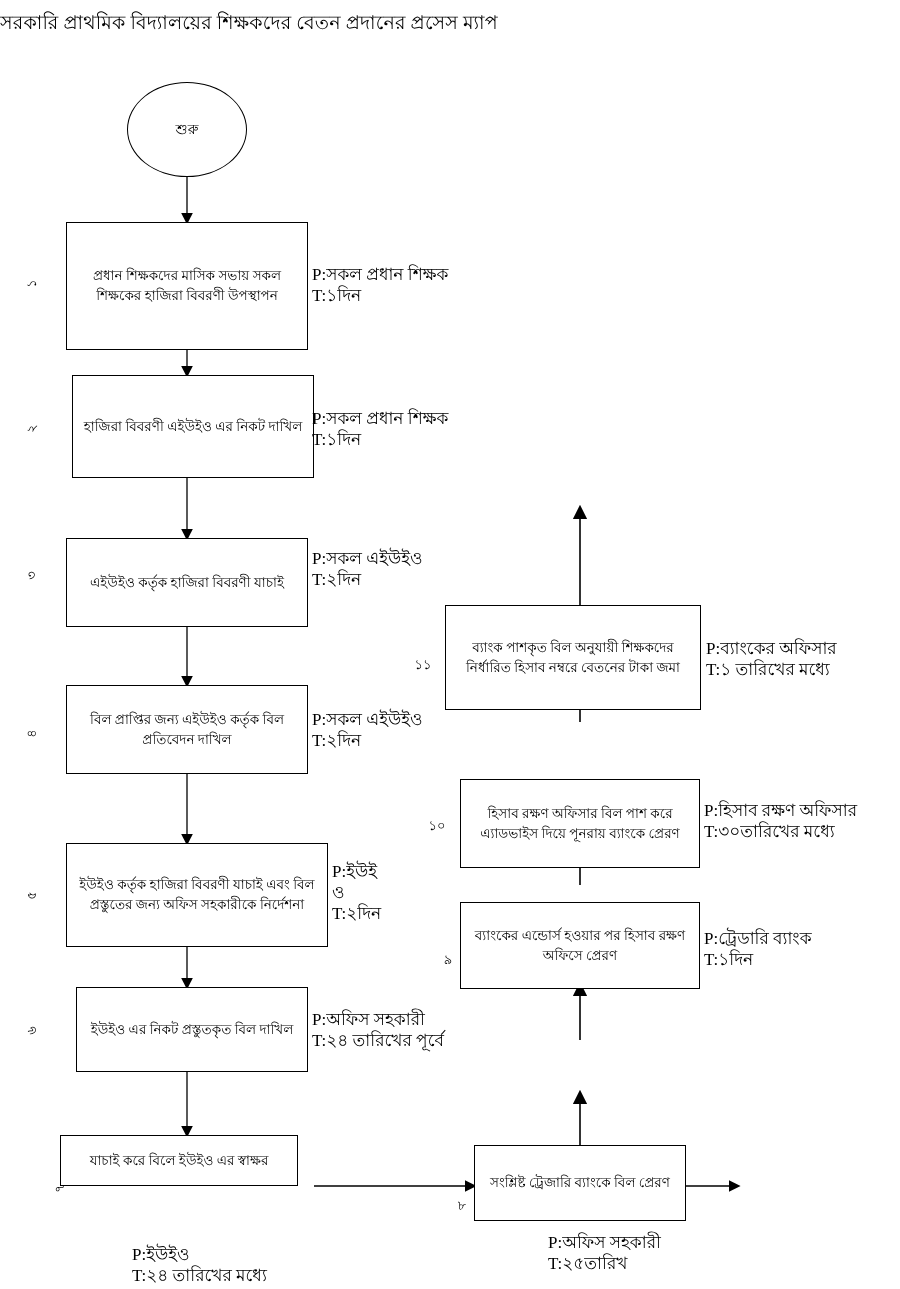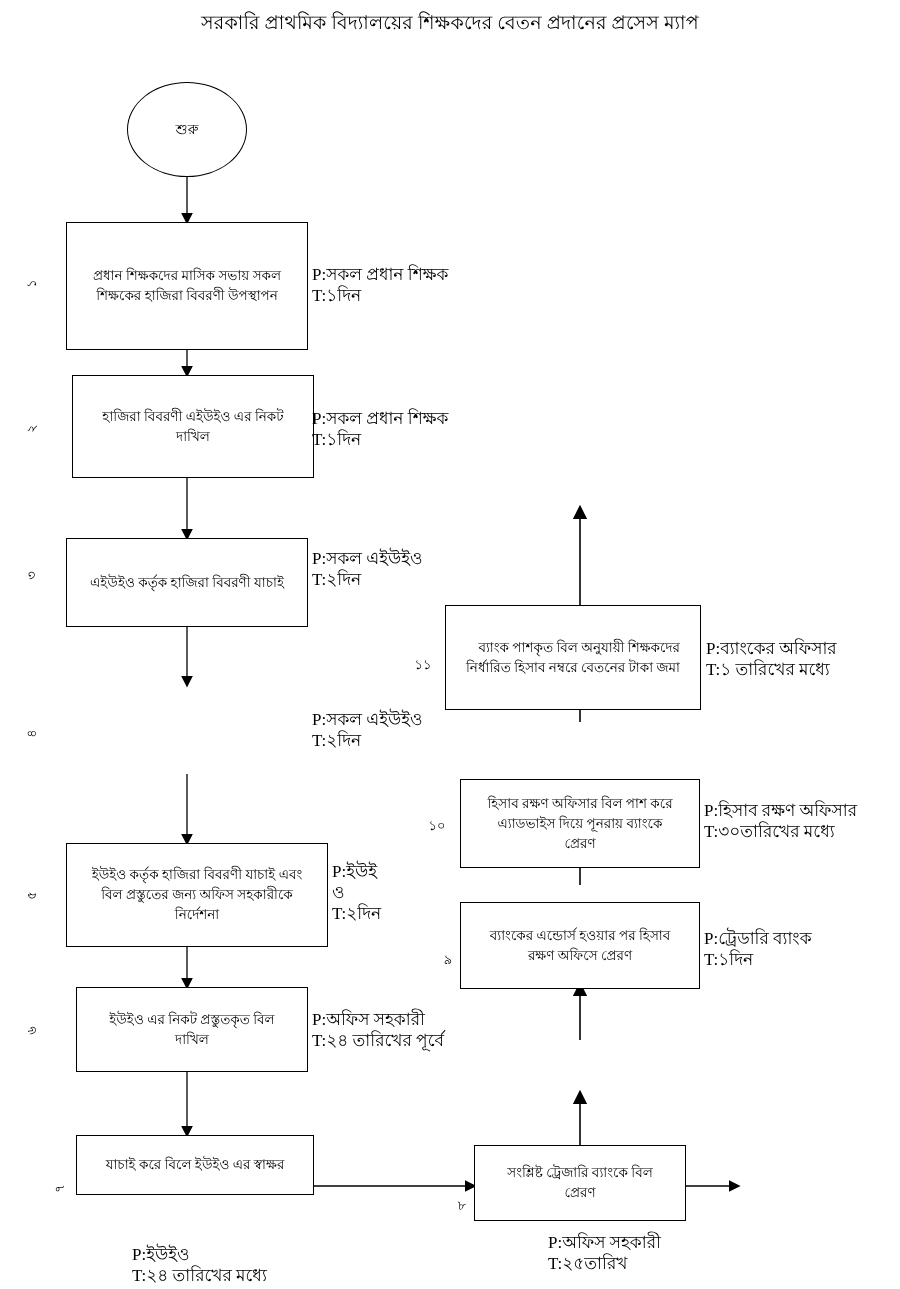--- a/index.html
+++ b/index.html
@@ -16,37 +16,37 @@
     width: 900px;
     height: 1289px;
     overflow: hidden;
     background: #ffffff;
   }
   .title {
     position: absolute;
     left: 0;
     top: 10px;
     width: 900px;
-    text-align: center;
+    text-align: left;
     font-size: 19px;
     line-height: 26px;
     letter-spacing: 0.2px;
   }
   .node {
     position: absolute;
     box-sizing: border-box;
     border: 1px solid #000000;
     background: #ffffff;
     display: flex;
     align-items: center;
     justify-content: center;
     text-align: center;
     font-size: 13.5px;
     line-height: 20px;
-    padding: 4px 20px;
+    padding: 4px 8px;
   }
   .terminator {
     position: absolute;
     box-sizing: border-box;
     border: 1px solid #000000;
     border-radius: 50%;
     background: #ffffff;
     display: flex;
     align-items: center;
     justify-content: center;
@@ -139,40 +139,43 @@
 T:১দিন</div>
 
   <div class="step-num rot" style="left:22px; top:565px; width:20px;">৩</div>
   <div class="node" style="left:66px; top:538px; width:242px; height:89px;">
     <span>এইউইও কর্তৃক হাজিরা বিবরণী যাচাই</span>
   </div>
   <div class="meta" style="left:312px; top:548px; width:170px;">P:সকল এইউইও
 T:২দিন</div>
 
   <div class="step-num rot" style="left:22px; top:723px; width:20px;">৪</div>
+  <div class="node" style="left:66px; top:685px; width:242px; height:89px;">
+    <span>বিল প্রাপ্তির জন্য এইউইও কর্তৃক বিল প্রতিবেদন দাখিল</span>
+  </div>
   <div class="meta" style="left:312px; top:709px; width:170px;">P:সকল এইউইও
 T:২দিন</div>
 
   <div class="step-num rot" style="left:22px; top:885px; width:20px;">৫</div>
   <div class="node" style="left:66px; top:843px; width:262px; height:104px;">
     <span>ইউইও কর্তৃক হাজিরা বিবরণী যাচাই এবং বিল প্রস্তুতের জন্য অফিস সহকারীকে নির্দেশনা</span>
   </div>
   <div class="meta" style="left:332px; top:861px; width:160px;">P:ইউই
 ও
 T:২দিন</div>
 
   <div class="step-num rot" style="left:22px; top:1020px; width:20px;">৬</div>
   <div class="node" style="left:76px; top:987px; width:232px; height:85px;">
     <span>ইউইও এর নিকট প্রস্তুতকৃত বিল দাখিল</span>
   </div>
   <div class="meta" style="left:312px; top:1009px; width:180px;">P:অফিস সহকারী
 T:২৪ তারিখের পূর্বে</div>
 
   <div class="step-num rot" style="left:50px; top:1178px; width:20px;">৭</div>
-  <div class="node" style="left:76px; top:1135px; width:238px; height:60px;">
+  <div class="node" style="left:60px; top:1135px; width:238px; height:51px;">
     <span>যাচাই করে বিলে ইউইও এর স্বাক্ষর</span>
   </div>
   <div class="meta" style="left:132px; top:1244px; width:210px;">P:ইউইও
 T:২৪ তারিখের মধ্যে</div>
 
   <div class="step-num" style="left:452px; top:1196px; width:20px;">৮</div>
   <div class="node" style="left:474px; top:1145px; width:212px; height:76px;">
     <span>সংশ্লিষ্ট ট্রেজারি ব্যাংকে বিল প্রেরণ</span>
   </div>
   <div class="meta" style="left:548px; top:1232px; width:210px;">P:অফিস সহকারী
@@ -186,19 +189,19 @@
 T:১দিন</div>
 
   <div class="step-num" style="left:424px; top:816px; width:26px;">১০</div>
   <div class="node" style="left:460px; top:779px; width:240px; height:89px;">
     <span>হিসাব রক্ষণ অফিসার বিল পাশ করে এ্যাডভাইস দিয়ে পূনরায় ব্যাংকে প্রেরণ</span>
   </div>
   <div class="meta" style="left:704px; top:800px; width:196px;">P:হিসাব রক্ষণ অফিসার
 T:৩০তারিখের মধ্যে</div>
 
   <div class="step-num" style="left:410px; top:655px; width:26px;">১১</div>
-  <div class="node" style="left:445px; top:605px; width:256px; height:105px;text-align:right;">
+  <div class="node" style="left:445px; top:605px; width:256px; height:105px;">
     <span>ব্যাংক পাশকৃত বিল অনুযায়ী শিক্ষকদের নির্ধারিত হিসাব নম্বরে বেতনের টাকা জমা</span>
   </div>
   <div class="meta" style="left:706px; top:638px; width:190px;">P:ব্যাংকের অফিসার
 T:১ তারিখের মধ্যে</div>
 
 </div>
 
 </body></html>

